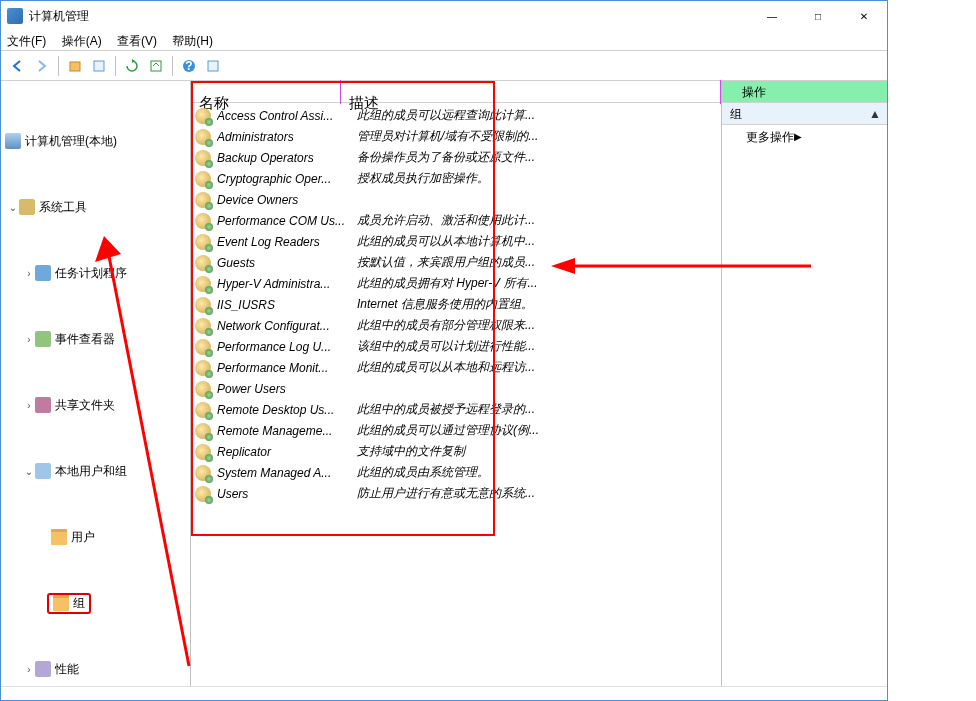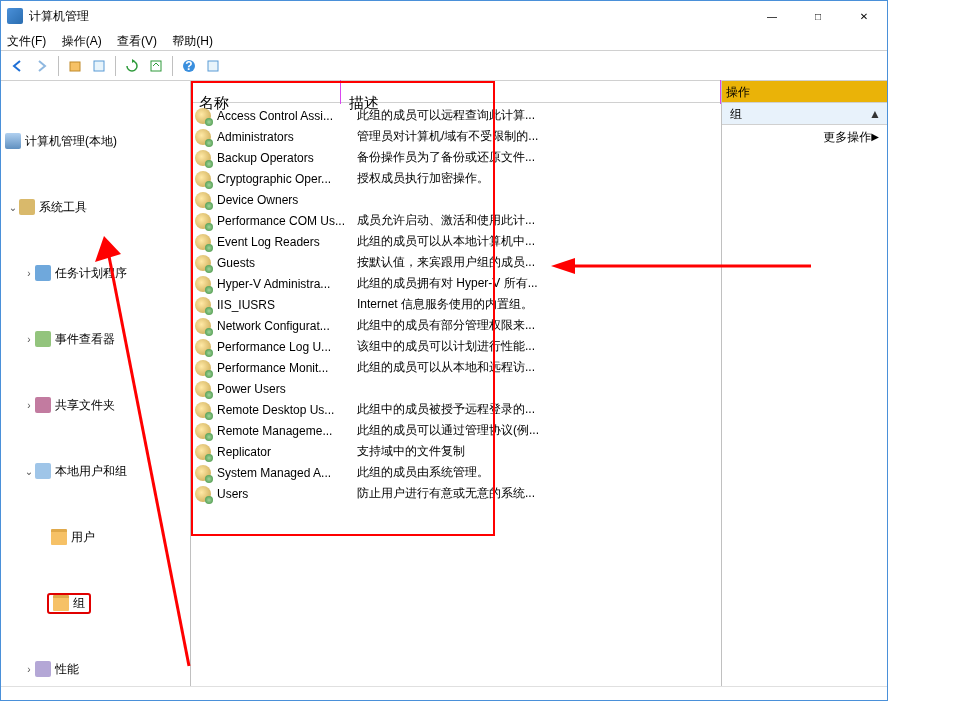--- a/index.html
+++ b/index.html
@@ -39,31 +39,31 @@
   .ticon.disk { background:#999; border-radius:2px; }
   .ticon.services { background:#b6d7a8; border-radius:2px; }
   .selected-box { border: 2px solid #e00000; border-radius: 3px; padding: 0 4px; }
 
   
   .listheader { height: 22px; display:flex; align-items:center; border-bottom: 1px solid #d0d0d0; background:#fff; }
   .lh-col { padding: 12px 8px; font-size:15px; border-right: 1px solid #d946ef; height: 22px; line-height:22px; }
   .lh1 { width: 150px; }
   .lh2 { flex:1; }
   .listrows { flex:1; overflow:auto; padding: 2px 4px; }
-  .lrow { display:flex; align-items:center; height:21px; }
+  .lrow { display:flex; align-items:center; height:21px;font-style:italic; }
   .lrow .gicon { width:16px; height:16px; margin-right:6px; background: radial-gradient(circle at 40% 40%, #ffe9a6, #c6a24a); border-radius:50%; position:relative; }
   .lrow .gicon::after { content:""; position:absolute; width:8px; height:8px; background:radial-gradient(circle,#9fd49a,#3f8f3f); border-radius:50%; right:-2px; bottom:-2px; }
   .lrow .lname { width: 140px; overflow:hidden; text-overflow:ellipsis; white-space:nowrap; }
   .lrow .ldesc { flex:1; overflow:hidden; text-overflow:ellipsis; white-space:nowrap; }
 
   
-  .actions-title { height:22px; line-height:22px; background:#eab308; border-bottom:1px solid #d0d0d0; padding-left:4px; }
+  .actions-title { height:22px; line-height:22px; background:#86efac; border-bottom:1px solid #d0d0d0; padding-left:20px; }
   .actions-sub { background:#e8f2fb; height:22px; line-height:22px; padding-left:8px; border-bottom:1px solid #d0d0d0; display:flex; justify-content:space-between; align-items:center; padding-right:6px;}
   .actions-sub .tri { color:#333; }
-  .actions-item { height:24px; line-height:24px; padding-left:24px; display:flex; justify-content:flex-end; align-items:center; padding-right:8px; }
+  .actions-item { height:24px; line-height:24px; padding-left:24px; display:flex; justify-content:flex-start; align-items:center; padding-right:8px; }
   .actions-item .tri { font-size:10px; }
 
   .statusbar { height: 14px; background:#fff; border-top:1px solid #e0e0e0; }
 
   
   .redbox-list { position:absolute; border:2px solid #ff0000; top:0px; left:0px; right:226px; bottom:150px; pointer-events:none; }
   .arrow-svg { position:absolute; pointer-events:none; }
 </style>
 </head>
 <body>

